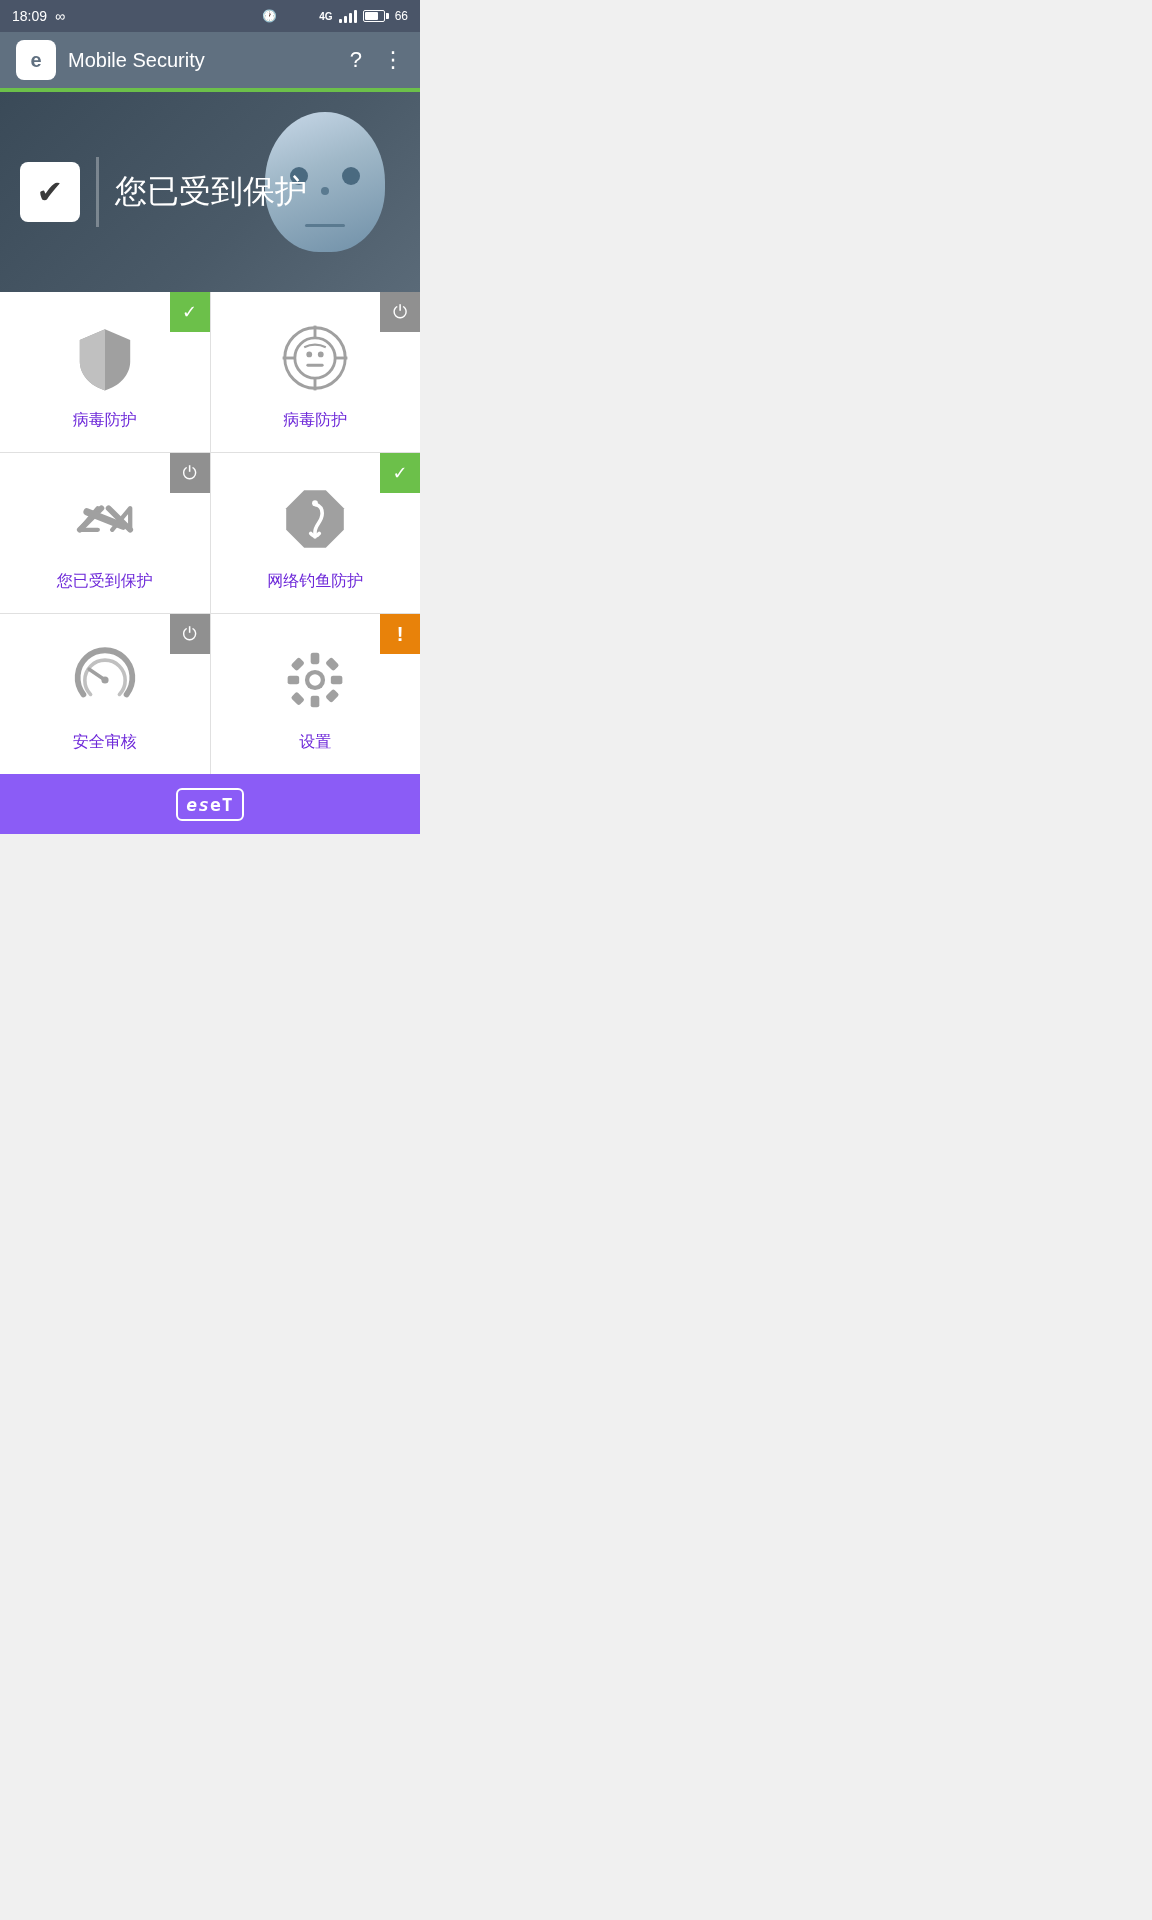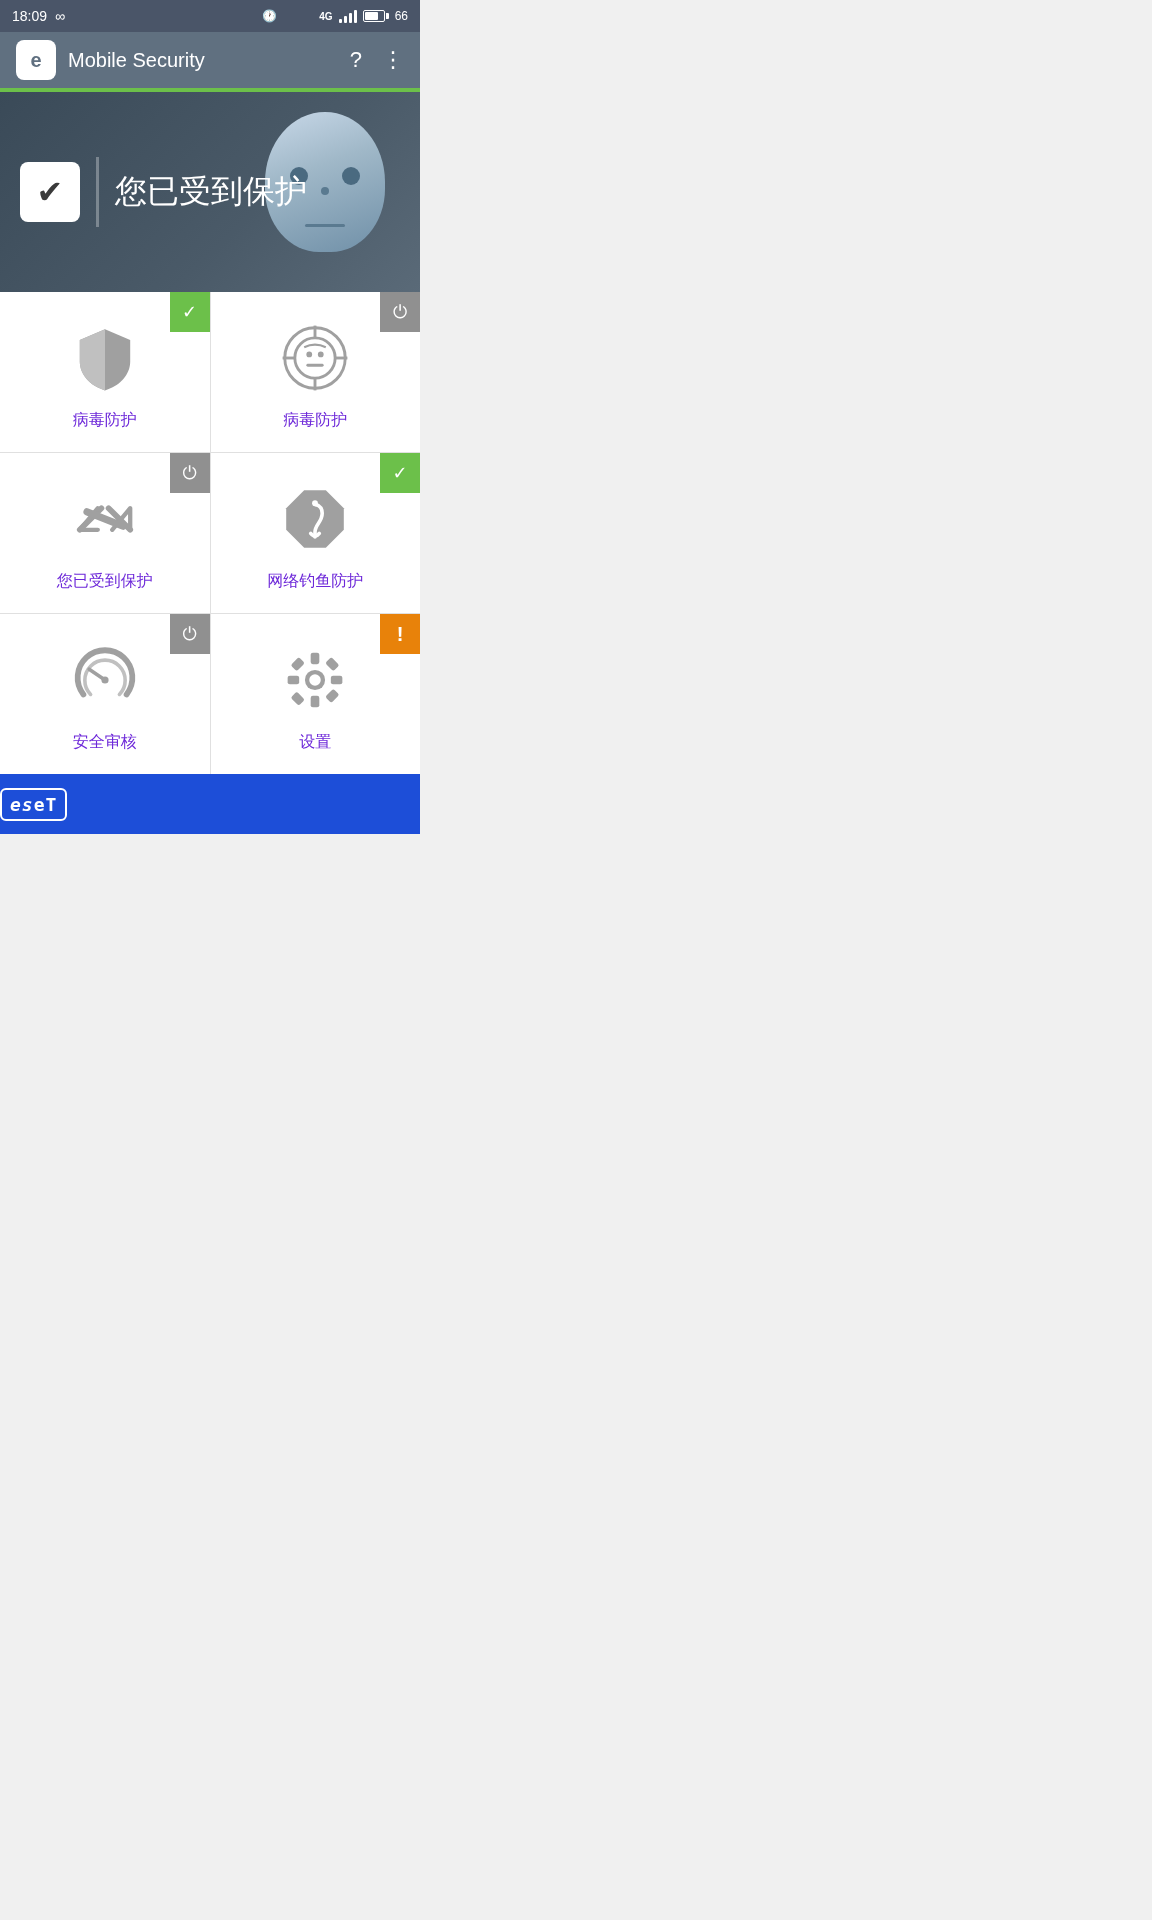--- a/index.html
+++ b/index.html
@@ -196,25 +196,25 @@
 
     
     .icon-svg {
       width: 72px;
       height: 72px;
       margin-bottom: 16px;
     }
 
     
     .footer {
-      background: #1d4ed8;
+      background: #8b5cf6;
       height: 60px;
       display: flex;
       align-items: center;
-      justify-content: flex-start;
+      justify-content: center;
     }
     .eset-logo {
       display: flex;
       align-items: center;
       gap: 2px;
     }
     .eset-logo-box {
       border: 2.5px solid white;
       border-radius: 6px;
       padding: 4px 8px;

